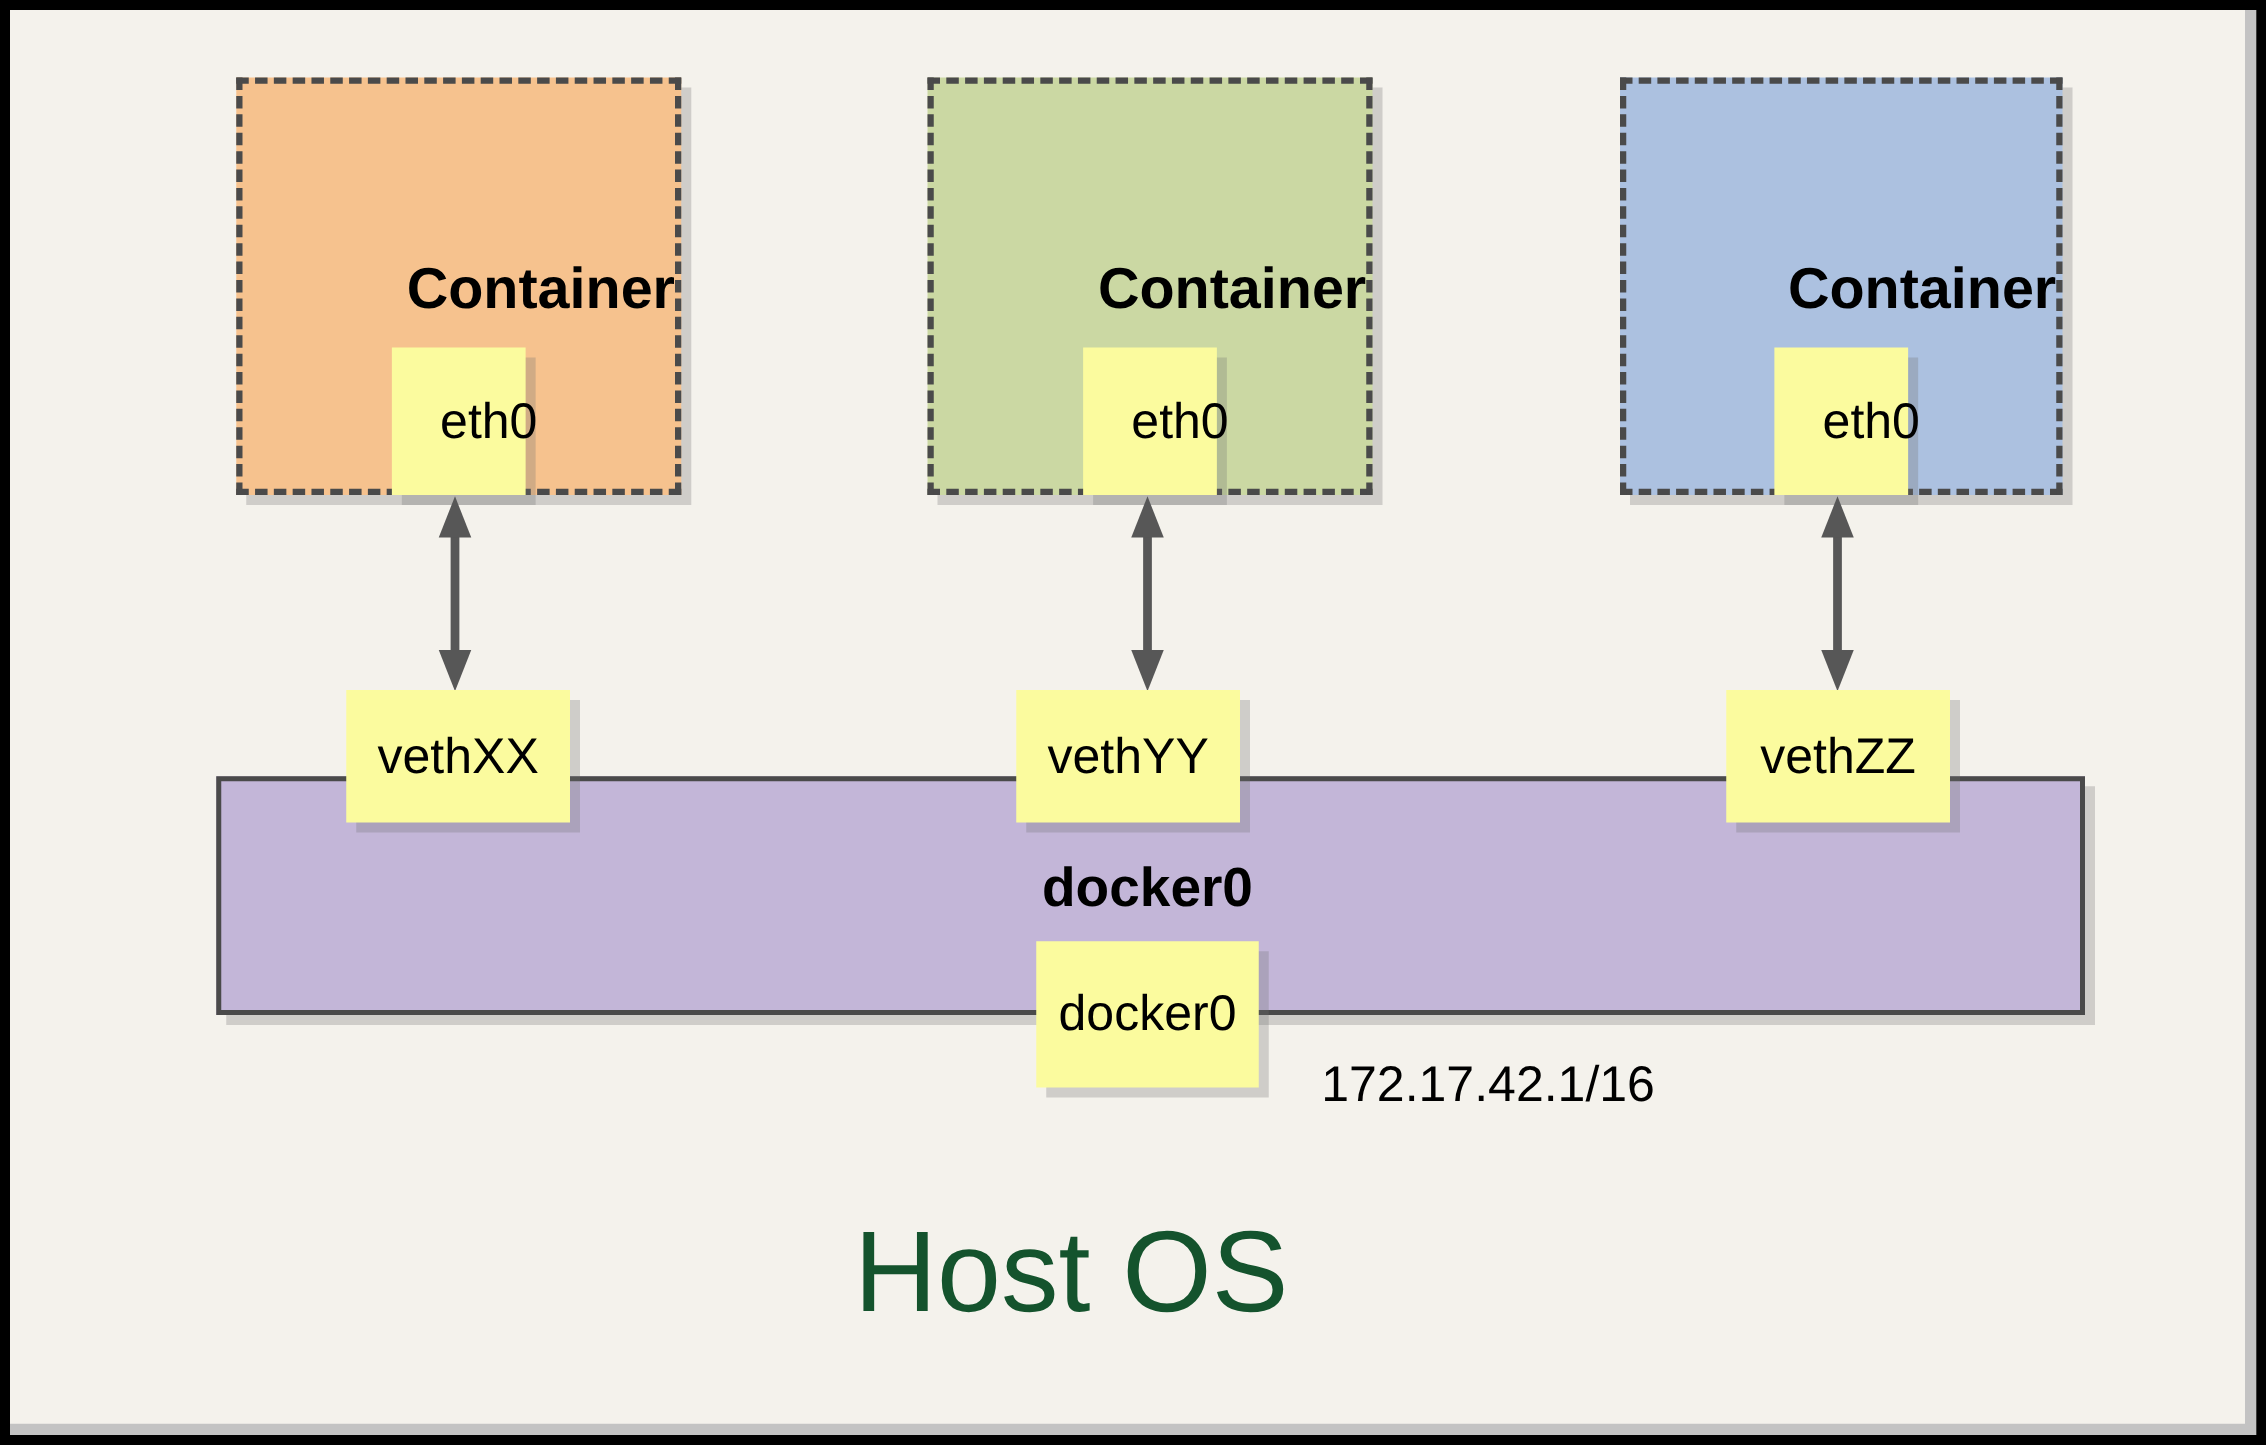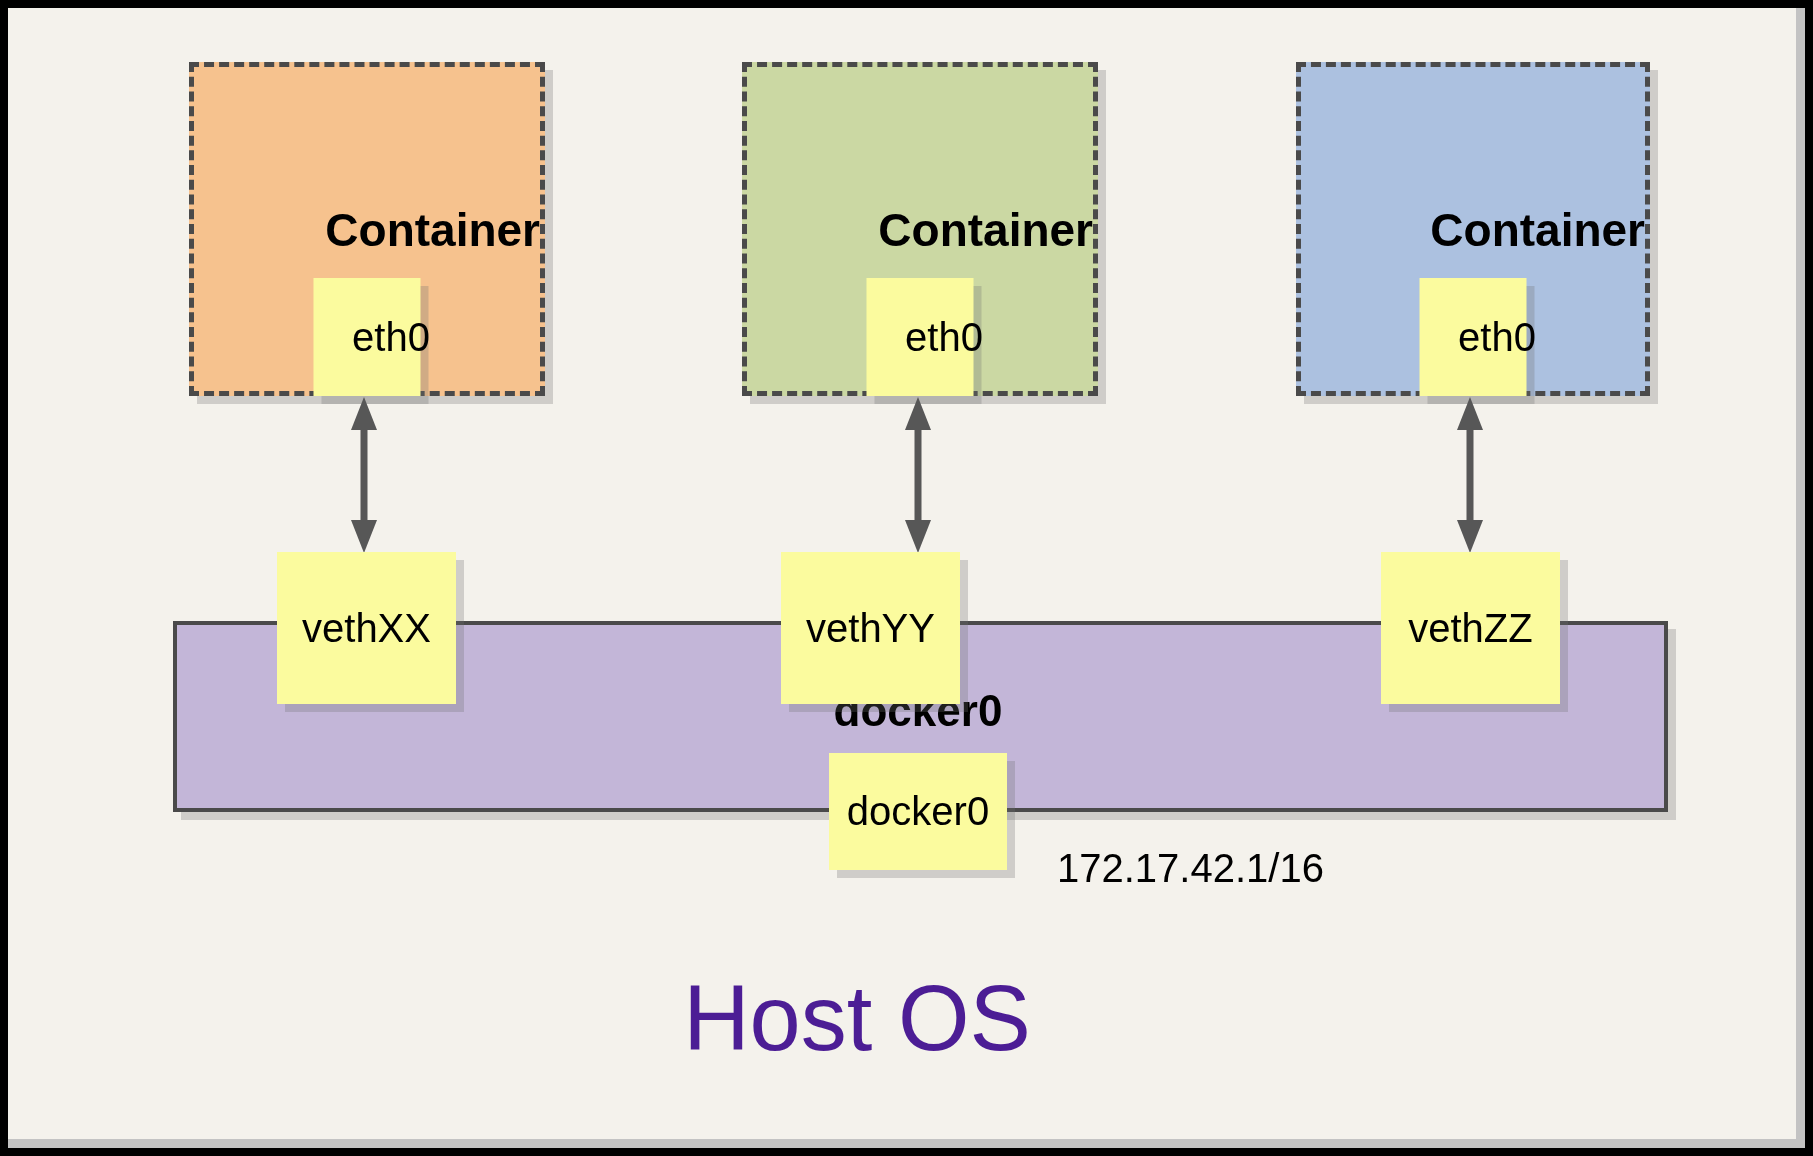--- a/index.html
+++ b/index.html
@@ -40,24 +40,24 @@
     box-shadow:8px 8px 0 rgba(110,110,110,0.28);
     display:flex;align-items:center;justify-content:center;
     font-size:40px;color:#000;
     box-sizing:border-box;
   }
   .eth{
     left:50%;bottom:-5px;transform:translateX(-50%);
     width:107px;height:118px;padding-left:48px;
   }
   .veth{
-    top:544px;width:179px;height:152px;z-index:5;
+    top:544px;width:179px;height:106px;z-index:5;
   }
   .v1{left:269px;}
-  .v2{left:773px;}
+  .v2{left:805px;}
   .v3{left:1373px;}
   
   .bridge{
     position:absolute;
     left:165px;top:613px;width:1495px;height:191px;
     background:#C3B6D8;
     border:4px solid #4A4A4A;
     box-sizing:border-box;
     box-shadow:8px 8px 0 rgba(110,110,110,0.28);
   }
@@ -81,21 +81,21 @@
     position:absolute;top:388px;width:30px;height:158px;z-index:3;
   }
   .a1{left:341px;}
   .a2{left:895px;}
   .a3{left:1447px;}
   
   .host-label{
     position:absolute;
     left:599px;top:958px;width:500px;
     text-align:center;
-    font-size:92px;color:#4c1d95;
+    font-size:92px;color:#14532d;
   }
 </style>
 </head>
 <body>
 
 <div class="panel">
 
   <div class="container-box c1">
     <div class="title">Container</div>
     <div class="ybox eth">

